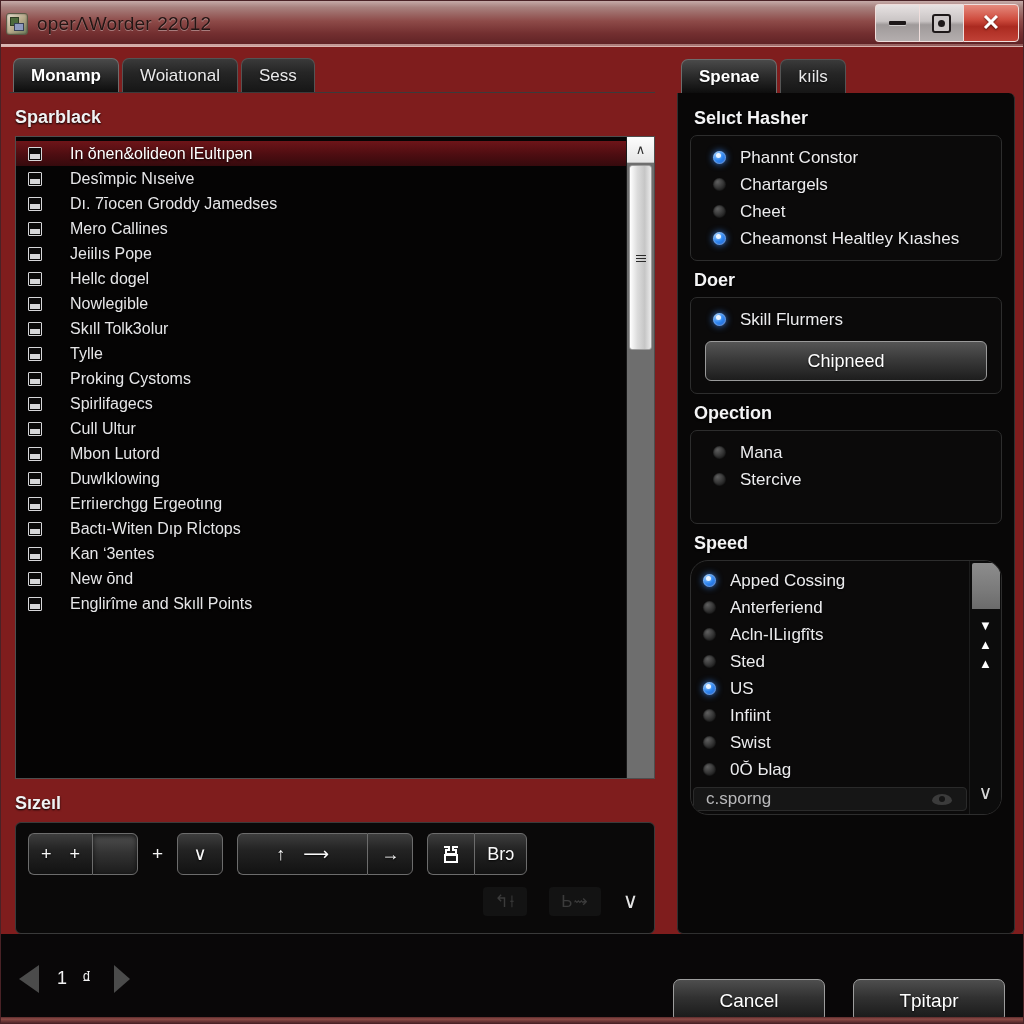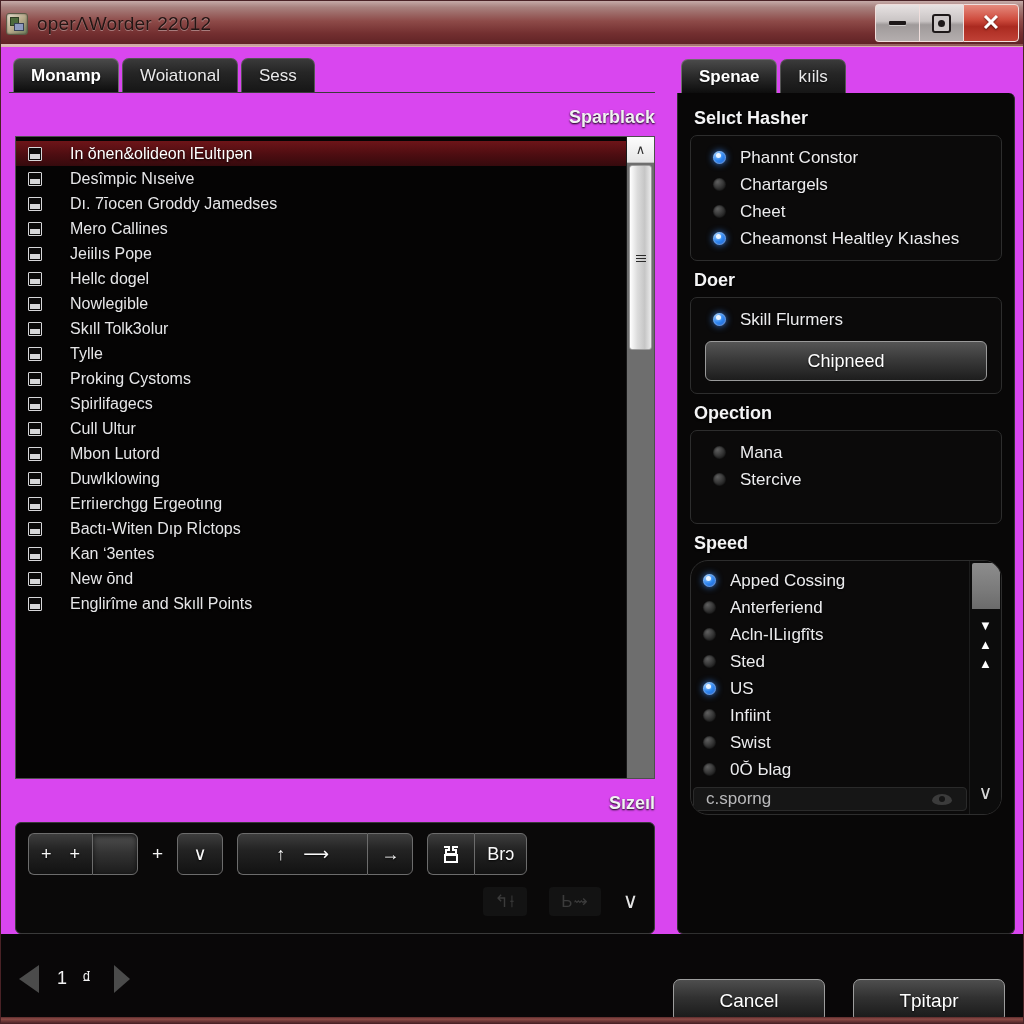--- a/index.html
+++ b/index.html
@@ -8,21 +8,21 @@
     font-family: "Liberation Sans", sans-serif;
     background: #0a0708;
     overflow: hidden;
     -webkit-font-smoothing: antialiased;
   }
 
   
   .window {
     position: relative;
     width: 1024px; height: 1024px;
-    background: #d946ef;
+    background: #7f1d1d;
     display: flex; flex-direction: column;
     border: 1px solid #4a2226;
   }
 
   
   .titlebar {
     position: relative;
     height: 46px;
     flex: 0 0 46px;
     background: linear-gradient(180deg,#c5aaa8 0%, #a8817e 14%, #8d4a48 45%, #732f30 72%, #5d2124 100%);
@@ -137,21 +137,20 @@
     font-weight: bold;
     position: relative; z-index: 2;
   }
 
   
   .section-label {
     font-size: 18px; font-weight: bold; color: #f2f2f3;
     padding: 14px 0 8px 6px;
     text-shadow: 0 1px 2px #000;
     white-space: nowrap;
-    text-align: right;
   }
   .listbox {
     position: relative;
     flex: 1 1 auto;
     min-height: 0;
     margin: 0 0 0 6px;
     border: 1px solid #4e4e4e;
     background: #050404;
     display: flex;
     overflow: hidden;

